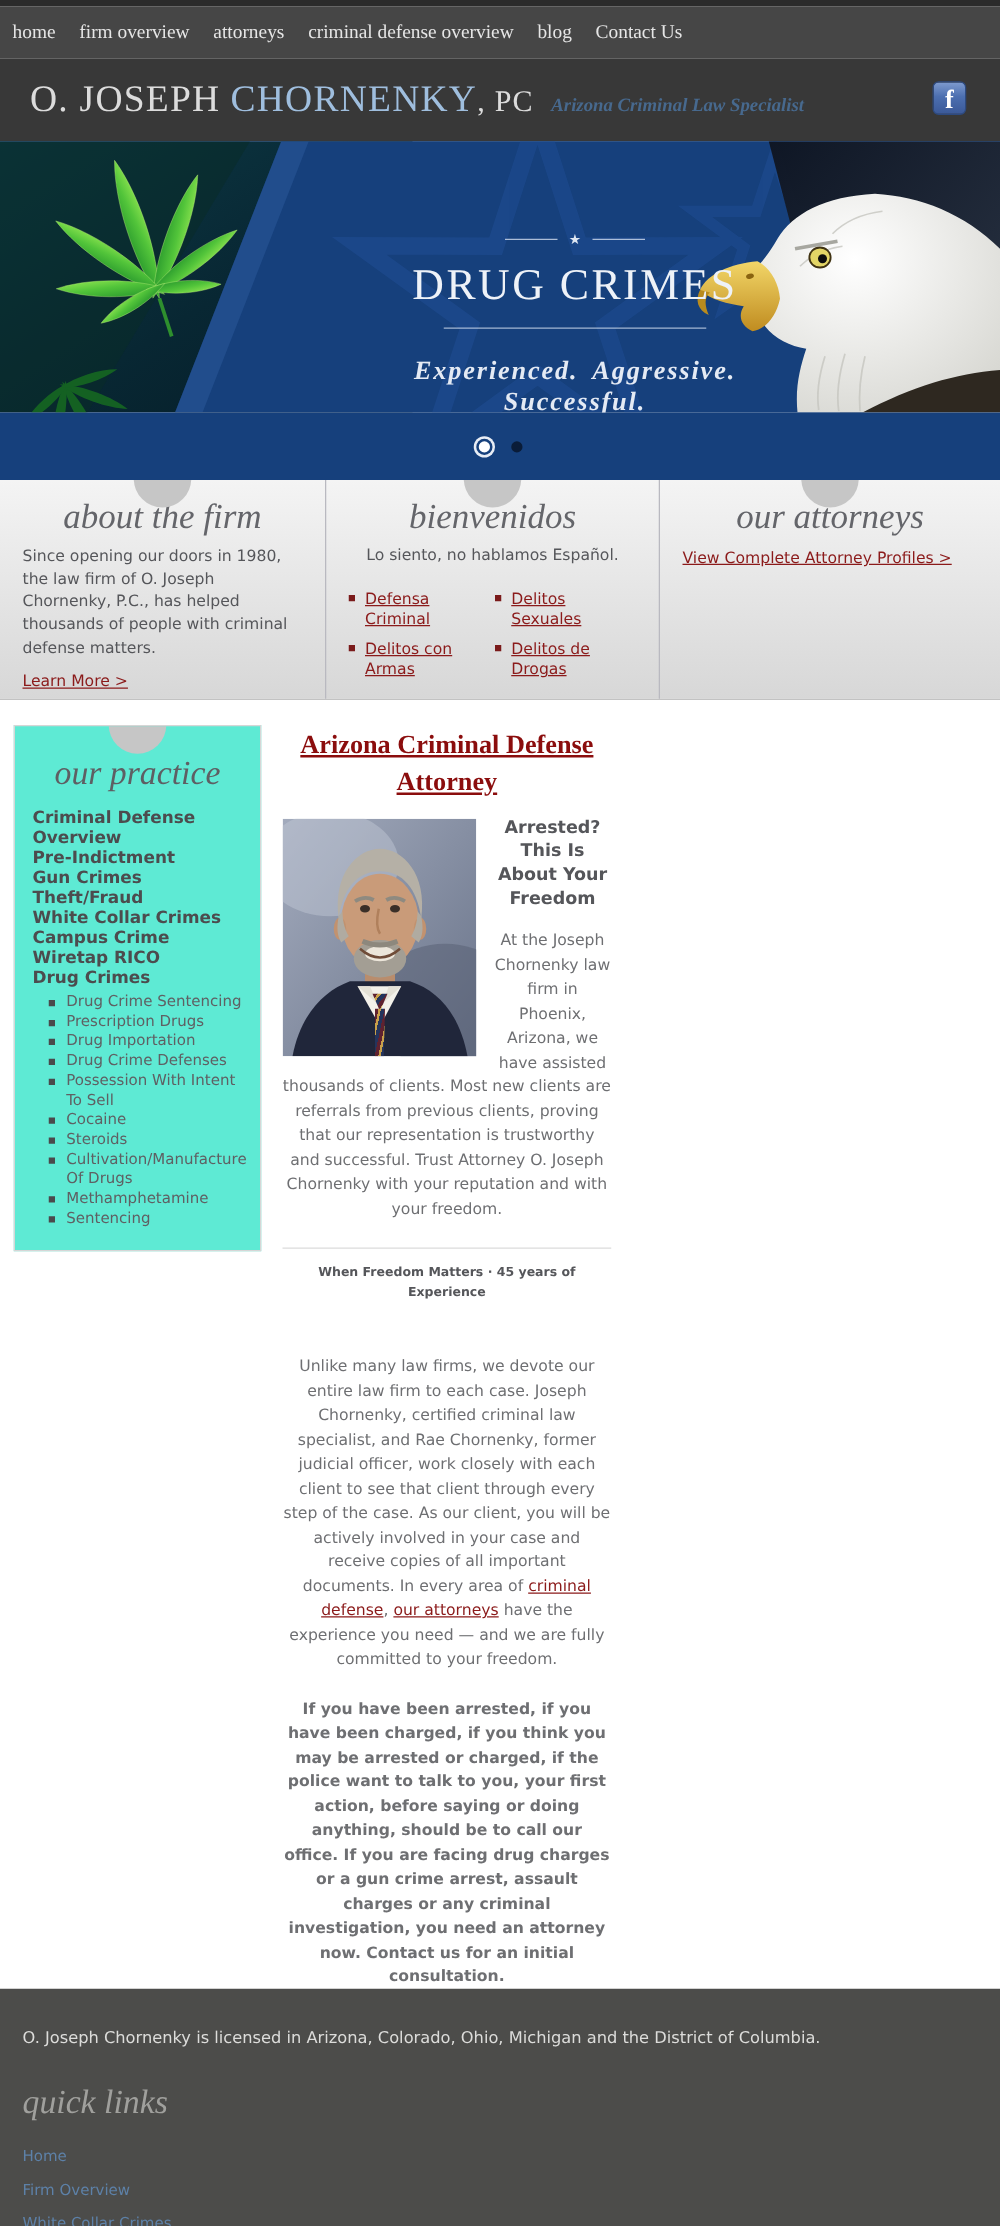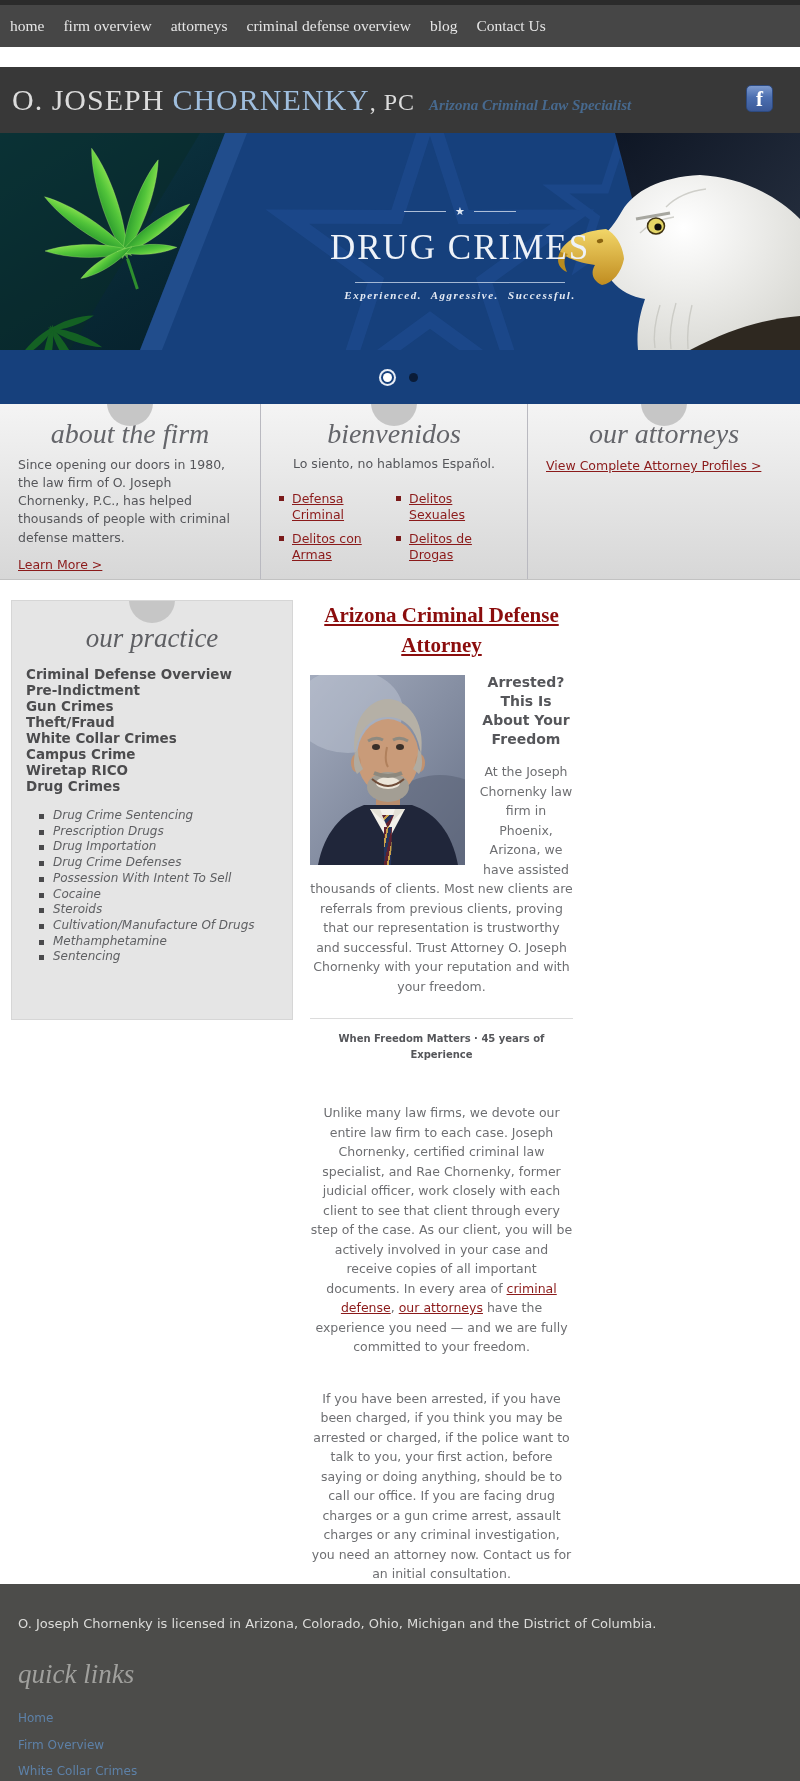--- a/index.html
+++ b/index.html
@@ -4,42 +4,42 @@
 <style>
   * { margin:0; padding:0; box-sizing:border-box; }
   body { font-family:"DejaVu Sans", sans-serif; background:#fff; }
   .page { width:800px; position:relative; background:#fff; }
 
   
   .topstrip { height:5px; background:#2b2b2b; }
   .topnav { height:42px; background:#464646; display:flex; align-items:center; padding-left:10px; }
   .topnav .list { display:flex; gap:19px; }
   .navlink { font-family:"Liberation Serif", serif; font-size:15.5px; color:#e6e6e6; text-decoration:none; cursor:pointer; }
-  .header { height:66px; background:#383838; position:relative; display:flex; align-items:center; padding-left:12px;margin-top:20px; }
+  .header { height:66px; background:#383838; position:relative; display:flex; align-items:center; padding-left:24px; }
   .logo { display:flex; align-items:baseline; font-family:"Liberation Serif", serif; cursor:pointer; }
   .logo .t1 { font-size:30px; color:#dcdcdc; letter-spacing:1px; }
   .logo .t2 { font-size:30px; color:#9fbede; letter-spacing:1px; margin-left:8px; }
   .logo .t3 { font-size:24px; color:#dcdcdc; letter-spacing:1px; }
   .logo .sub { font-size:15px; font-style:italic; font-weight:bold; color:#47698e; margin-left:14px;text-align:center; }
   .fb { position:absolute; right:27px; top:18px; width:27px; height:27px; border-radius:5px;
         background:linear-gradient(#7d9ace 0%, #4c6fb0 45%, #3b5998 100%);
         border:1px solid #2d4a80; color:#fff; font-family:"Liberation Serif", serif; font-weight:bold;
         font-size:21px; text-align:center; line-height:26px; cursor:pointer; }
 
   
   .banner { position:relative; height:217px; overflow:hidden; background:#16407c; }
   .banner svg.art { position:absolute; inset:0; display:block; }
   .banner-text { position:absolute; left:300px; top:0; width:320px; height:100%; text-align:center; color:#e9eef6; }
   .deco { margin-top:72px; display:flex; align-items:center; justify-content:center; gap:9px; }
   .deco .ln { width:42px; height:1px; background:#c7d4e8; opacity:.85; }
   .deco .st { font-size:11px; color:#dfe7f3; }
   .banner-title { margin-top:10px; font-family:"Liberation Serif", serif; font-size:35px; letter-spacing:2px; color:#eef2f8; }
   .ln2 { width:210px; height:1px; background:#c7d4e8; opacity:.8; margin:14px auto 0; }
-  .banner-tag { margin-top:6px; font-family:"Liberation Serif", serif; font-style:italic; font-weight:bold;
-                font-size:11px; letter-spacing:1.5px; word-spacing:5px; color:#e4eaf4; }
+  .banner-tag { margin-top:21px; font-family:"Liberation Serif", serif; font-style:italic; font-weight:bold;
+                font-size:21px; letter-spacing:1.5px; word-spacing:5px; color:#e4eaf4; }
   .dotsbar { height:54px; background:#16407c; display:flex; align-items:center; justify-content:center; gap:17px; }
   .dot { width:9px; height:9px; border-radius:50%; cursor:pointer; }
   .dot.active { background:#fff; box-shadow:0 0 0 2px #16407c, 0 0 0 4px #e8edf5; }
   .dot.inactive { background:#0a1c38; }
 
   
   .strip { display:flex; background:linear-gradient(#f4f4f4, #d7d7d7); border-bottom:1px solid #c2c2c2; height:176px; }
   .col { position:relative; overflow:hidden; padding:14px 18px 14px; }
   .col + .col { border-left:1px solid #b9b9c0; }
   .c1 { width:260px; } .c2 { width:267px; } .c3 { width:273px; }
@@ -50,40 +50,40 @@
   .redlink { color:#8b1a1a; text-decoration:underline; cursor:pointer; }
   .learn { display:inline-block; margin-top:10px; font-size:12.5px; }
   .bienv-intro { margin-top:6px; font-size:12.5px; color:#55565a; text-align:center; }
   .bienv-grid { margin-top:20px; display:grid; grid-template-columns:1fr 1fr; row-gap:7px; column-gap:4px; }
   .bienv-item { display:flex; gap:8px; font-size:12.5px; line-height:1.3; }
   .sqbullet { flex:0 0 auto; width:5px; height:5px; background:#7a1a1a; margin-top:5px; }
   .attlink { display:inline-block; margin-top:8px; font-size:12.5px; }
 
   
   .main { display:flex; padding:20px 0 0 11px; min-height:875px; align-items:flex-start; }
-  .sidebar { position:relative; overflow:hidden; width:282px; min-height:420px; background:#e5e5e5;
+  .sidebar { position:relative; overflow:hidden; width:198px; min-height:420px; background:#5eead4;
              border:1px solid #d6d6d6; padding:16px 14px 18px; }
   .sidehead { font-family:"Liberation Serif", serif; font-style:italic; font-size:27px; color:#5e5f63; text-align:center; margin-top:6px; }
   .practice { margin-top:12px; list-style:none; }
   .practice .main-item { font-size:13.5px; font-weight:bold; color:#4c4c4e; line-height:16px; cursor:pointer; }
-  .subpractice { margin-top:14px; list-style:none; padding-left:13px;font-style:italic; }
+  .subpractice { margin-top:4px; list-style:none; padding-left:13px; }
   .subpractice .sub-item { display:flex; gap:9px; font-size:12px; color:#5f6063; line-height:15.7px; cursor:pointer; }
   .subpractice .sqbullet { background:#4a4a4c; margin-top:6px; }
 
   .content { width:263px; margin-left:17px;text-align:center; }
   .h1 { font-family:"Liberation Serif", serif; font-size:21px; font-weight:bold; color:#8b0d0d;
         text-decoration:underline; line-height:1.45; cursor:pointer; }
   .intro { margin-top:12px; overflow:hidden; }
   .photo { float:left; width:155px; height:190px; margin:2px 14px 6px 0; display:block; }
   .arrested { font-size:14px; font-weight:bold; color:#55565a; line-height:1.35; }
   .para { font-size:12.5px; line-height:1.56; color:#6e6f72; }
   .intro .para { margin-top:14px; }
   .divider { border:none; border-top:1px solid #dcdcdc; margin:22px 0 0; }
   .subhead { margin-top:12px; font-size:10px; font-weight:bold; color:#55565a; line-height:1.6; }
-  .p2 { margin-top:40px; } .p3 { margin-top:32px; }
+  .p2 { margin-top:40px; } .p3 { margin-top:20px;font-weight:bold; }
 
   
   .footer { background:#4c4c4a; min-height:303px; padding:32px 18px 24px; }
   .license { font-size:13px; color:#dcdcda; }
   .qlhead { margin-top:28px; font-family:"Liberation Serif", serif; font-style:italic; font-size:27px; color:#a0a09d; }
   .qlgrid { margin-top:16px; display:grid; grid-template-columns:repeat(4, 1fr); grid-template-rows:repeat(6, auto);
             grid-auto-flow:column; column-gap:14px; }
   .qlgrid a { display:block; font-size:12px; line-height:1.45; color:#5d81a8; text-decoration:none; padding:4.5px 0; cursor:pointer; }
 </style>
 </head>

